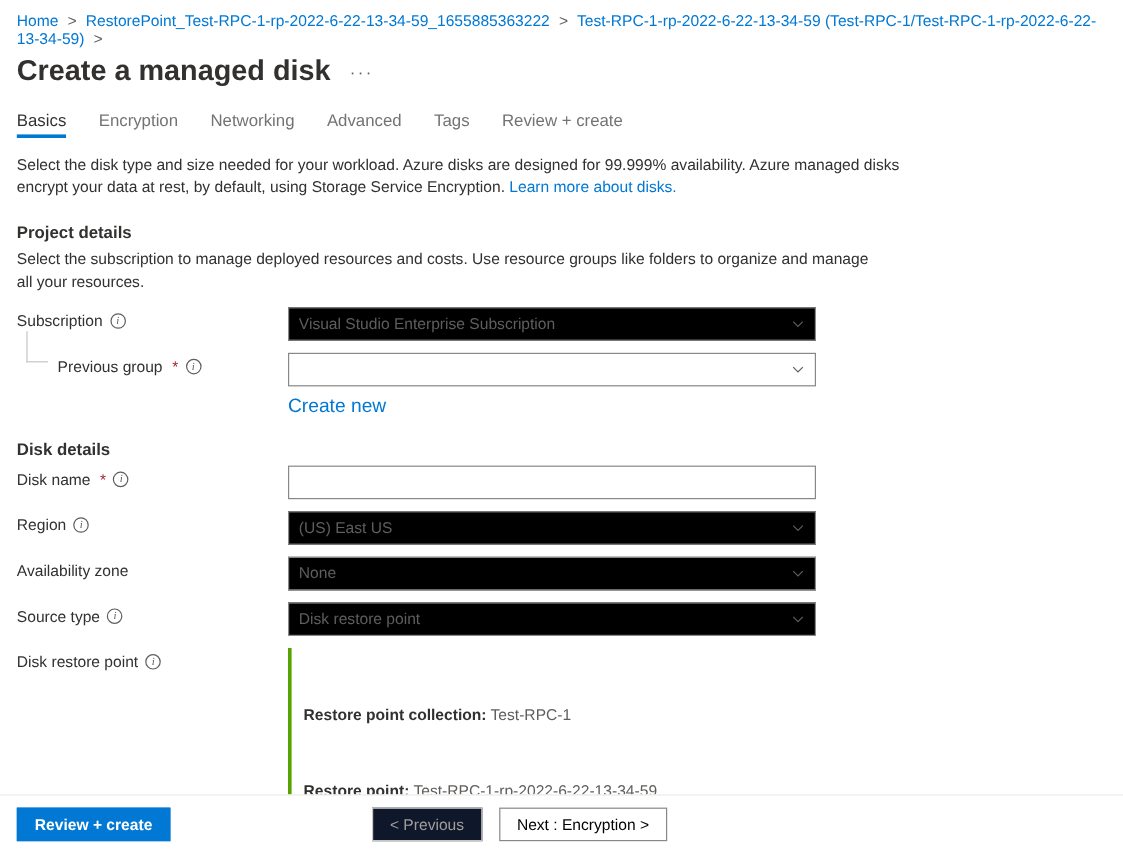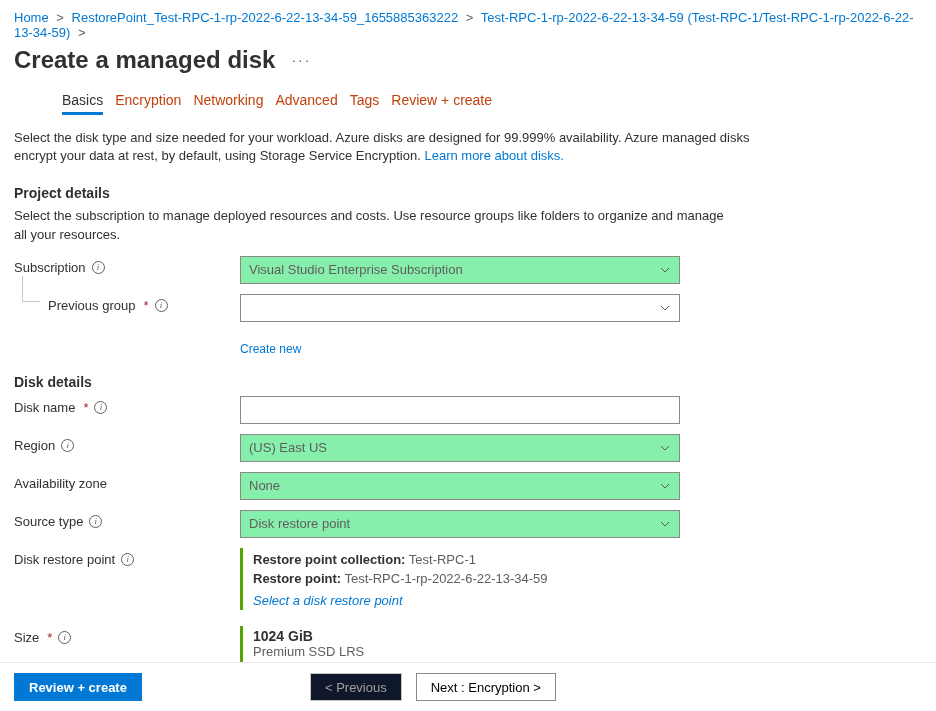--- a/index.html
+++ b/index.html
@@ -8,51 +8,51 @@
   a { color: #0078d4; text-decoration: none; }
 
   .breadcrumb { padding: 10px 14px 0 14px; font-size: 13px; color: #605e5c; }
   .breadcrumb a { color: #0078d4; }
   .breadcrumb .sep { margin: 0 4px; color: #605e5c; }
 
   .page-title-row { display: flex; align-items: center; padding: 6px 14px 12px 14px; }
   .page-title { font-size: 24px; font-weight: 600; color: #323130; margin-right: 16px; }
   .more-icon { color: #605e5c; font-size: 14px; letter-spacing: 2px; cursor: pointer; }
 
-  .tabs { display: flex; gap: 12px; padding: 0 14px; border-bottom: 1px solid transparent; margin-left: 48px; }
-  .tab { padding: 6px 0 6px 0; font-size: 14px; color: #c2410c; cursor: pointer; position: relative; }
+  .tabs { display: flex; gap: 27px; padding: 0 14px; border-bottom: 1px solid transparent; }
+  .tab { padding: 6px 0 6px 0; font-size: 14px; color: #737373; cursor: pointer; position: relative; }
   .tab.active { color: #323130; font-weight: 400; }
   .tab.active::after { content: ""; position: absolute; left: 0; right: 0; bottom: -1px; height: 3px; background: #0078d4; }
 
   .body-content { padding: 14px 14px 0 14px; }
   .intro { max-width: 760px; line-height: 1.4; margin-bottom: 20px; }
   .section-h { font-weight: 600; font-size: 14px; margin: 8px 0 6px 0; }
   .section-p { max-width: 720px; line-height: 1.4; margin: 0 0 12px 0; }
 
   .form-row { display: flex; align-items: flex-start; margin-bottom: 10px; }
   .label-col { width: 226px; display: flex; align-items: center; gap: 6px; padding-top: 4px; }
   .label-text {}
   .req { color: #a4262c; margin-left: 2px; }
   .info-icon { width: 13px; height: 13px; border: 1px solid #605e5c; border-radius: 50%; display: inline-flex; align-items: center; justify-content: center; font-size: 9px; color: #605e5c; line-height: 1; cursor: default; }
   .info-icon::before { content: "i"; font-style: italic; font-family: Georgia, serif; }
   .ctrl-col { width: 440px; }
   .indent-label { padding-left: 34px; position: relative; }
   .indent-connector { position: absolute; left: 8px; top: -18px; width: 18px; height: 26px; border-left: 1px solid #c8c6c4; border-bottom: 1px solid #c8c6c4; border-bottom-left-radius: 0; }
 
   .select, .textinput { width: 100%; height: 28px; border: 1px solid #8a8886; background: #fff; padding: 0 26px 0 8px; font-size: 13px; color: #323130; position: relative; }
   .select { display: flex; align-items: center; cursor: pointer; }
-  .select.disabled { background: #86efac; color: #605e5c; cursor: default; }
+  .select.disabled { background: #000000; color: #605e5c; cursor: default; }
   .select .chev { position: absolute; right: 8px; top: 50%; transform: translateY(-50%); pointer-events: none; }
   .chev svg { display: block; }
   .textinput { outline: none; }
 
-  .link-below { margin-top: 20px; font-size: 12px; }
+  .link-below { margin-top: 8px; font-size: 16px; }
 
   .info-block { border-left: 3px solid #57a300; padding: 2px 0 2px 10px; }
-  .info-block .line { font-size: 13px; line-height: 1.5; color: #605e5c; }
+  .info-block .line { font-size: 13px; line-height: 1.5; color: #605e5c; margin-top: 44px; }
   .info-block .line b { color: #323130; font-weight: 600; }
   .info-block a { display: inline-block; margin-top: 4px; font-style: italic; }
 
   .size-block { border-left: 3px solid #57a300; padding: 2px 0 2px 10px; }
   .size-block .t1 { font-weight: 600; font-size: 14px; }
   .size-block .t2 { color: #605e5c; }
   .size-block a { display: inline-block; margin-top: 4px; }
 
   .footer { position: absolute; bottom: 0; left: 0; right: 0; padding: 10px 14px; border-top: 1px solid #edebe9; display: flex; gap: 14px; background: #fff; }
   .btn { height: 28px; padding: 0 14px; border: 1px solid #8a8886; background: #fff; font-size: 13px; cursor: pointer; display: inline-flex; align-items: center; }

